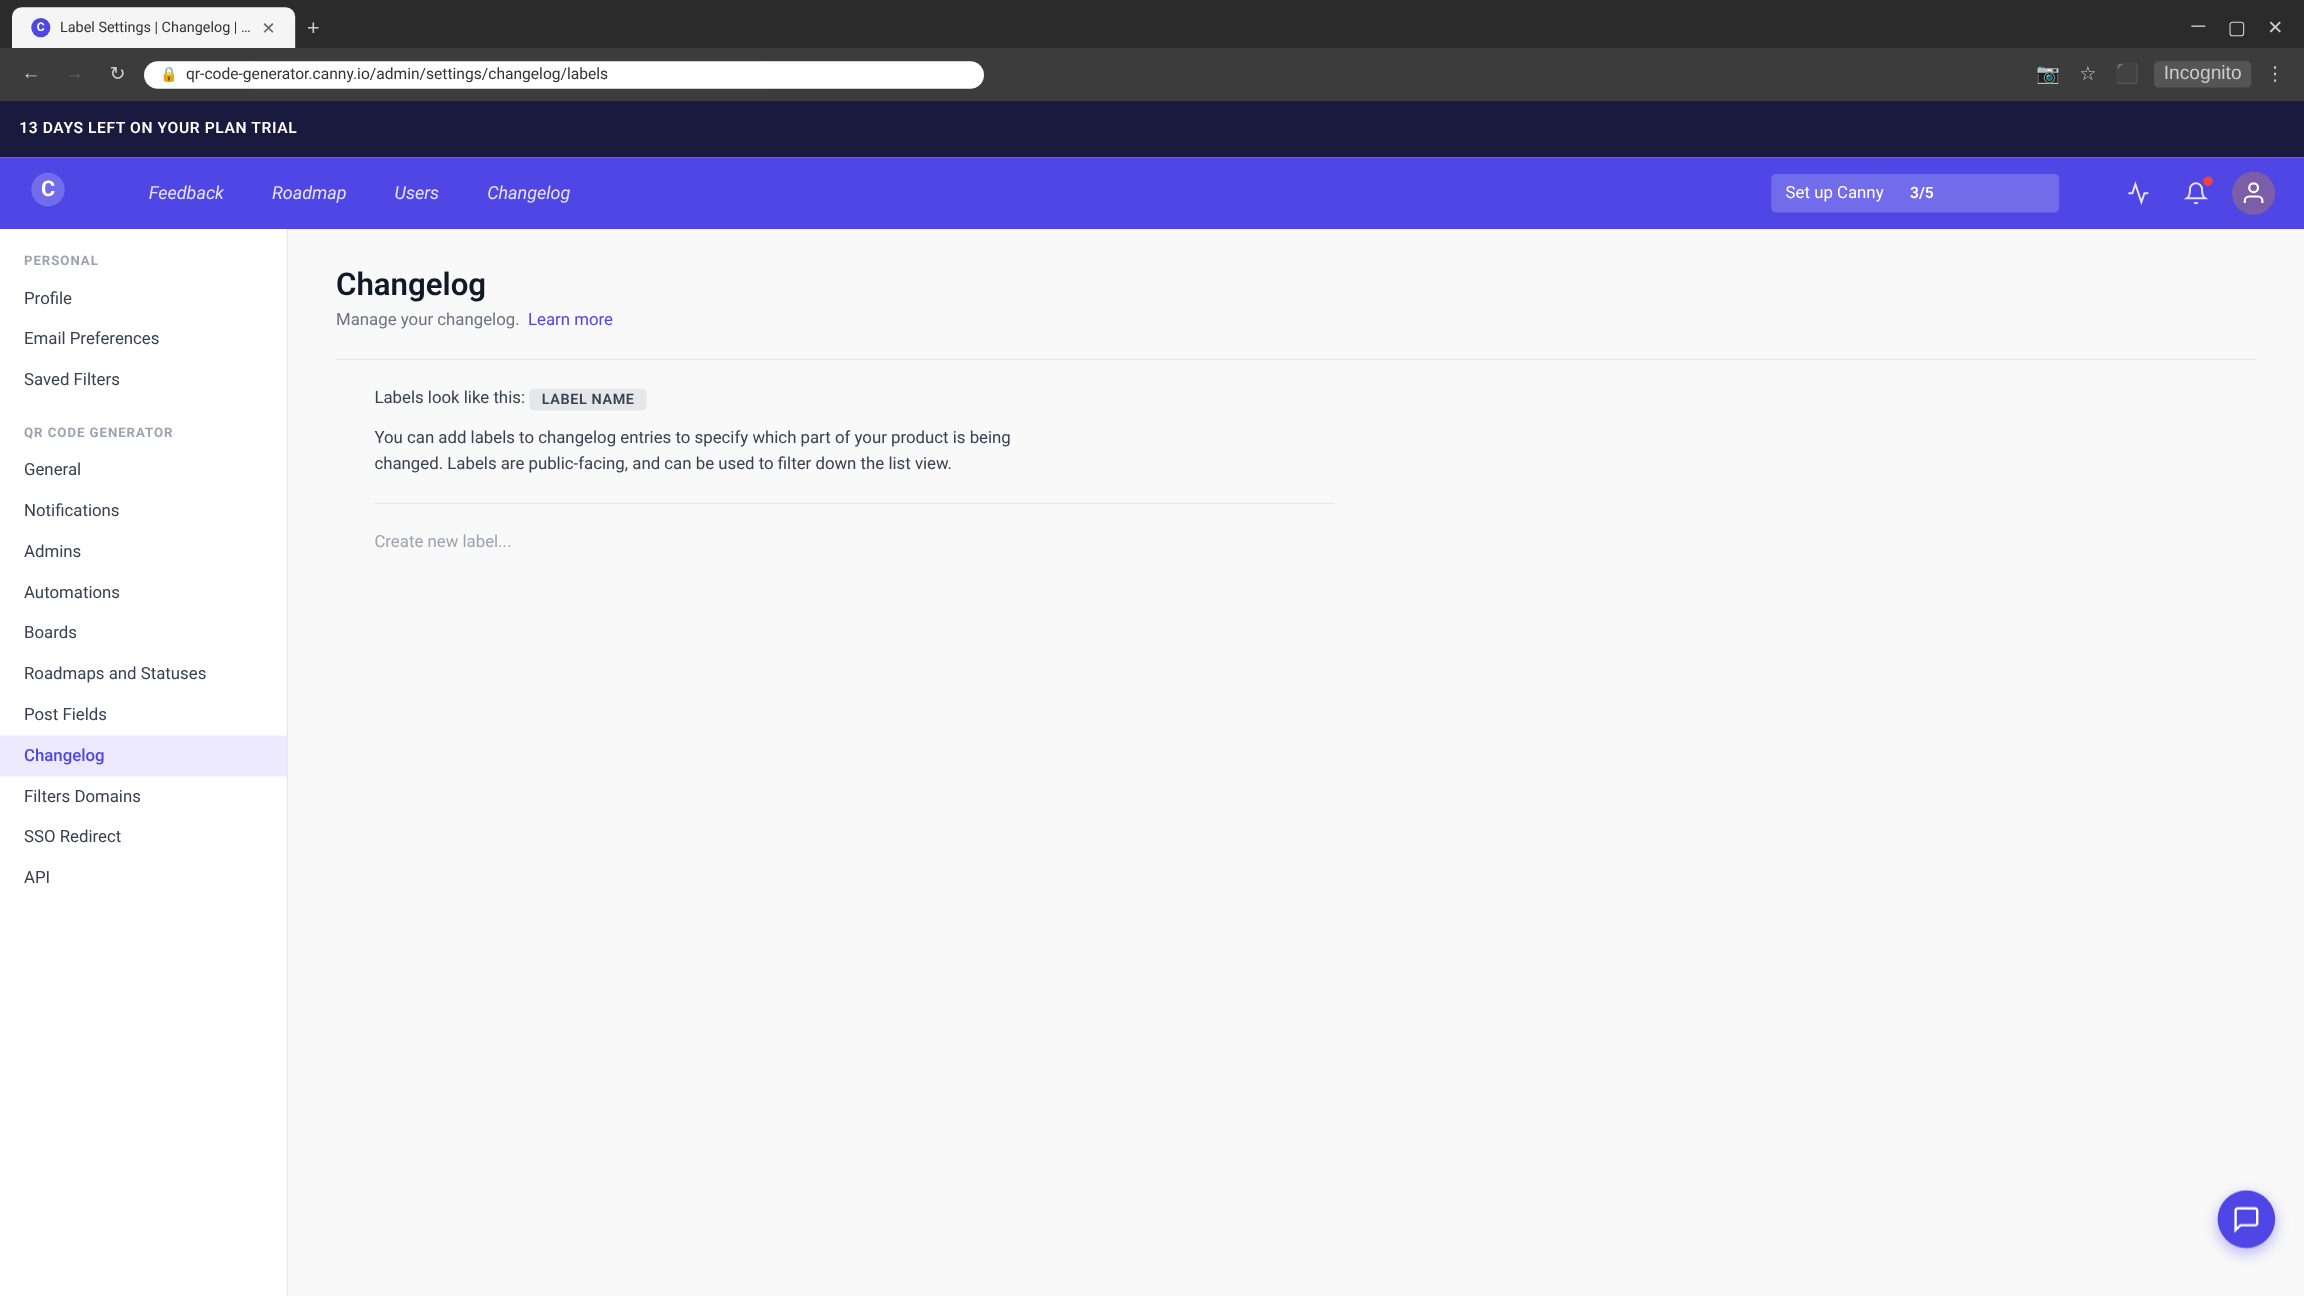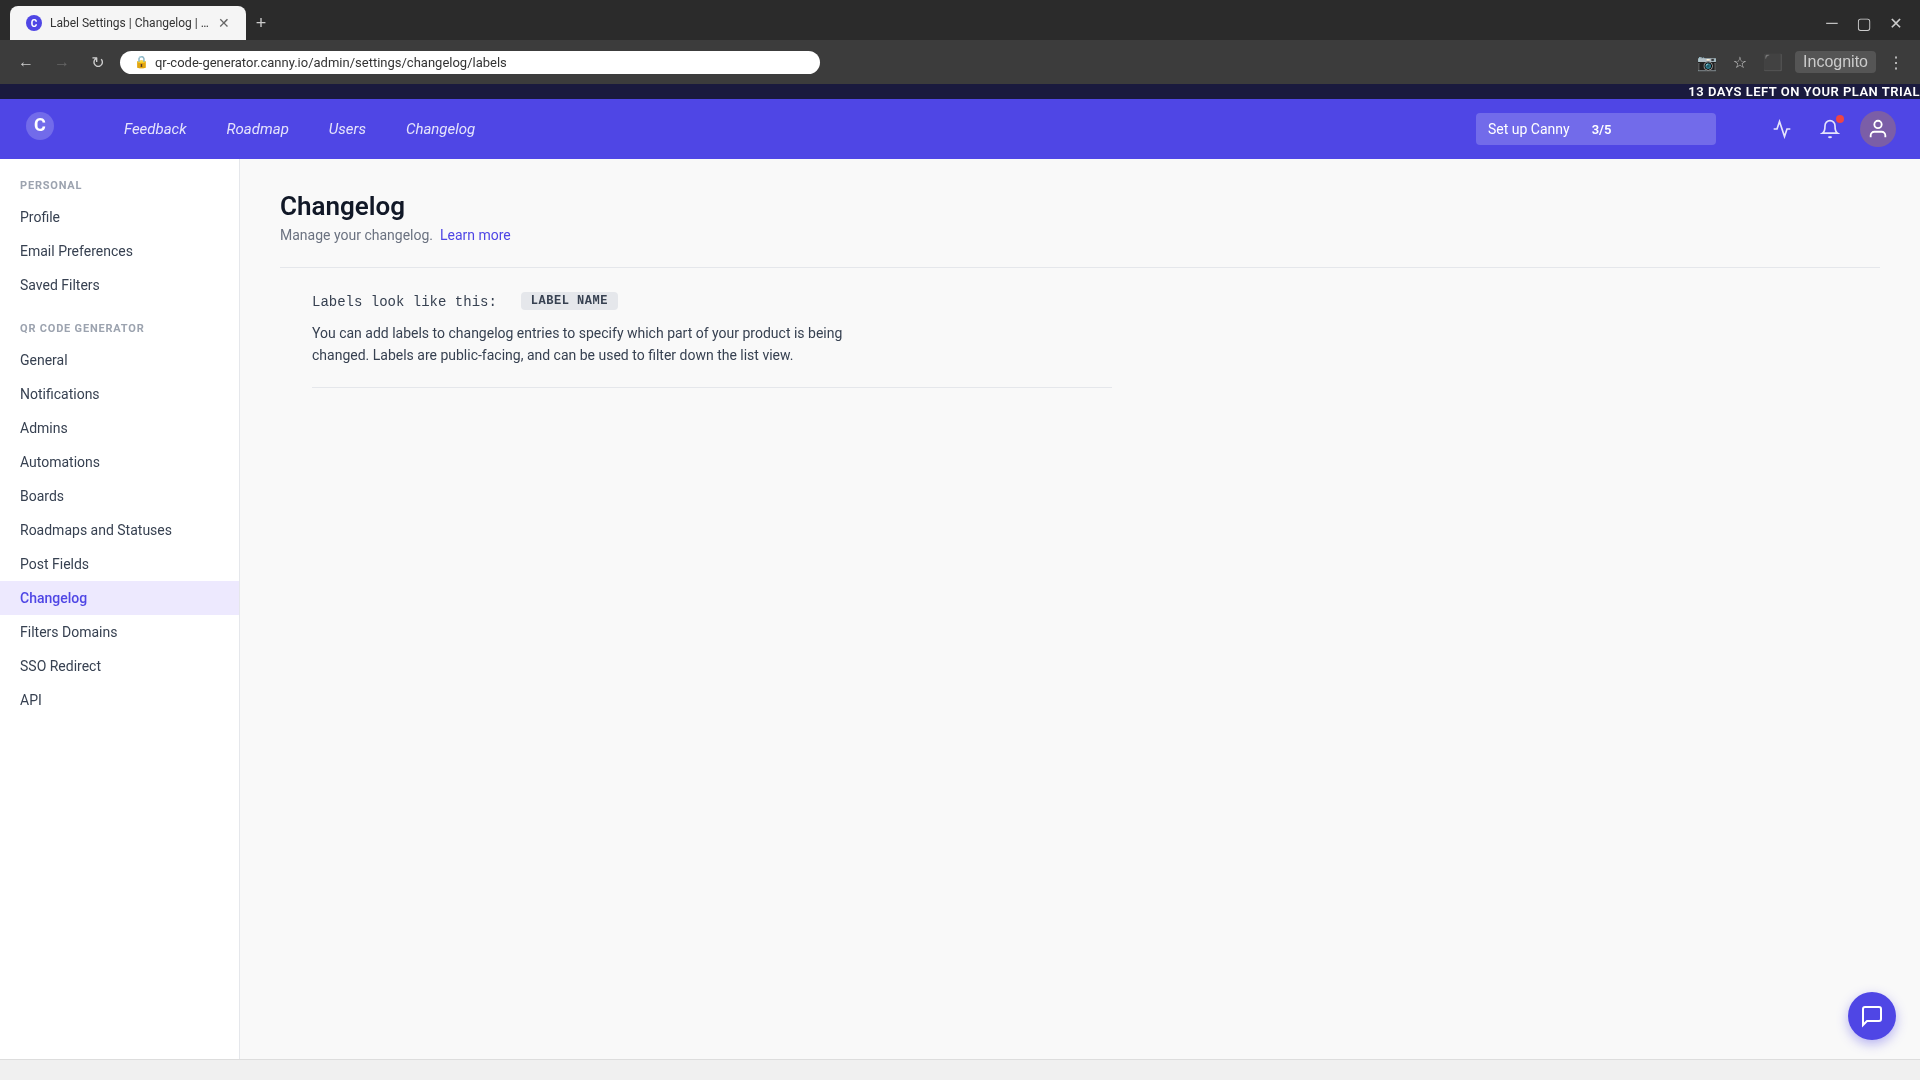--- a/index.html
+++ b/index.html
@@ -16,21 +16,21 @@
     .browser-controls { background: #3c3c3c; display: flex; align-items: center; padding: 6px 12px; gap: 8px; height: 44px; }
     .nav-btn { background: none; border: none; color: #ccc; font-size: 16px; cursor: pointer; width: 28px; height: 28px; display: flex; align-items: center; justify-content: center; border-radius: 50%; }
     .nav-btn.disabled { color: #666; cursor: default; }
     .address-bar { flex: 1; background: #fff; border-radius: 20px; padding: 4px 14px; font-size: 13px; color: #333; display: flex; align-items: center; gap: 6px; max-width: 700px; }
     .address-bar .lock-icon { color: #666; font-size: 12px; }
     .browser-actions { display: flex; align-items: center; gap: 8px; margin-left: auto; }
     .browser-action-btn { background: none; border: none; color: #ccc; font-size: 16px; cursor: pointer; padding: 4px; }
     .incognito-btn { background: #555; border-radius: 4px; padding: 2px 8px; font-size: 16px; color: #ccc; border: none; cursor: pointer; }
 
     
-    .trial-banner { background: #1a1a3e; color: white; text-align: right; padding: 0; font-size: 13px; font-weight: 600; letter-spacing: 0.5px; }
+    .trial-banner { background: #1a1a3e; color: white; text-align: left; padding: 16px; font-size: 13px; font-weight: 600; letter-spacing: 0.5px; }
 
     
     .top-nav { background: #4f46e5; display: flex; align-items: center; padding: 0 24px; height: 60px; gap: 32px; }
     .logo { color: white; font-size: 28px; font-weight: bold; margin-right: 16px; }
     .nav-links { display: flex; align-items: center; gap: 0; font-style: italic; }
     .nav-link { color: rgba(255,255,255,0.85); font-size: 15px; padding: 0 20px; height: 60px; display: flex; align-items: center; cursor: pointer; text-decoration: none; }
     .setup-canny { margin-left: auto; display: flex; align-items: center; gap: 0; }
     .setup-canny-bar { background: rgba(255,255,255,0.2); border-radius: 4px; overflow: hidden; display: flex; align-items: center; width: 240px; }
     .setup-canny-text { color: white; font-size: 14px; padding: 6px 12px; white-space: nowrap; }
     .setup-canny-progress { background: rgba(255,255,255,0.3); height: 32px; display: flex; align-items: center; }
@@ -57,21 +57,21 @@
     .page-subtitle { font-size: 14px; color: #6b7280; margin-bottom: 24px; }
     .learn-more { color: #4f46e5; text-decoration: none; }
     .content-divider { border: none; border-top: 1px solid #e5e7eb; margin: 4px 0 24px; }
 
     
     .settings-layout { display: flex; gap: 0; }
     .settings-tabs { width: 160px; flex-shrink: 0; }
     .settings-tab { padding: 10px 16px; cursor: pointer; font-size: 14px; color: #374151; border-radius: 6px; margin-bottom: 2px; }
     .settings-tab.active { background: #ede9fe; color: #4f46e5; font-weight: 500; }
     .settings-content { flex: 1; padding-left: 32px; }
-    .label-intro { font-size: 14px; color: #374151; margin-bottom: 12px; display: flex; align-items: flex-end; gap: 24px; flex-wrap: wrap; font-family: Liberation Mono, monospace; }
+    .label-intro { font-size: 14px; color: #374151; margin-bottom: 12px; display: flex; align-items: flex-start; gap: 4px; flex-wrap: wrap; }
     .label-badge { background: #e5e7eb; color: #374151; border-radius: 4px; padding: 2px 10px; font-size: 12px; font-weight: 600; letter-spacing: 0.5px; }
     .label-description { font-size: 14px; color: #374151; line-height: 1.6; margin-bottom: 20px; max-width: 560px; }
     .labels-divider { border: none; border-top: 1px solid #e5e7eb; margin: 16px 0; max-width: 800px; }
     .create-label-input { color: #9ca3af; font-size: 14px; padding: 8px 0; cursor: text; }
 
     
     .status-bar { background: #f0f0f0; border-top: 1px solid #ddd; padding: 3px 12px; font-size: 12px; color: #555; height: 24px; display: flex; align-items: center; }
 
     
     .chat-btn { position: fixed; bottom: 40px; right: 24px; width: 48px; height: 48px; background: #4f46e5; border-radius: 50%; display: flex; align-items: center; justify-content: center; cursor: pointer; box-shadow: 0 4px 12px rgba(79,70,229,0.4); }
@@ -197,20 +197,21 @@
     <div class="settings-layout">
 
 
       <div class="settings-content">
         <p class="label-intro">
           <span>Labels look like this:</span>
           <span class="label-badge">LABEL NAME</span>
         </p>
         <p class="label-description">You can add labels to changelog entries to specify which part of your product is being changed. Labels are public-facing, and can be used to filter down the list view.</p>
         <hr class="labels-divider">
+        <div class="create-label-input">Create new label...</div>
       </div>
     </div>
   </div>
 </div>
 
 <div class="status-bar">
   
 </div>
 
 <div class="chat-btn">

